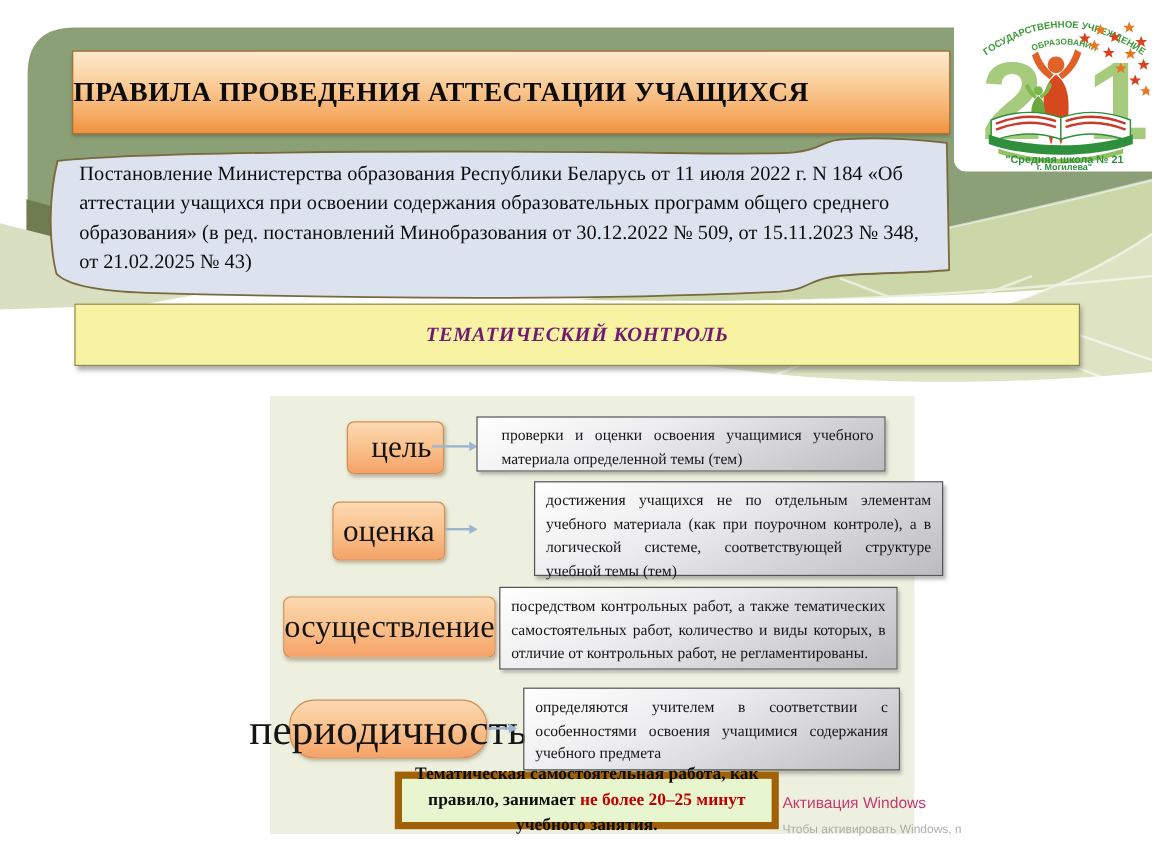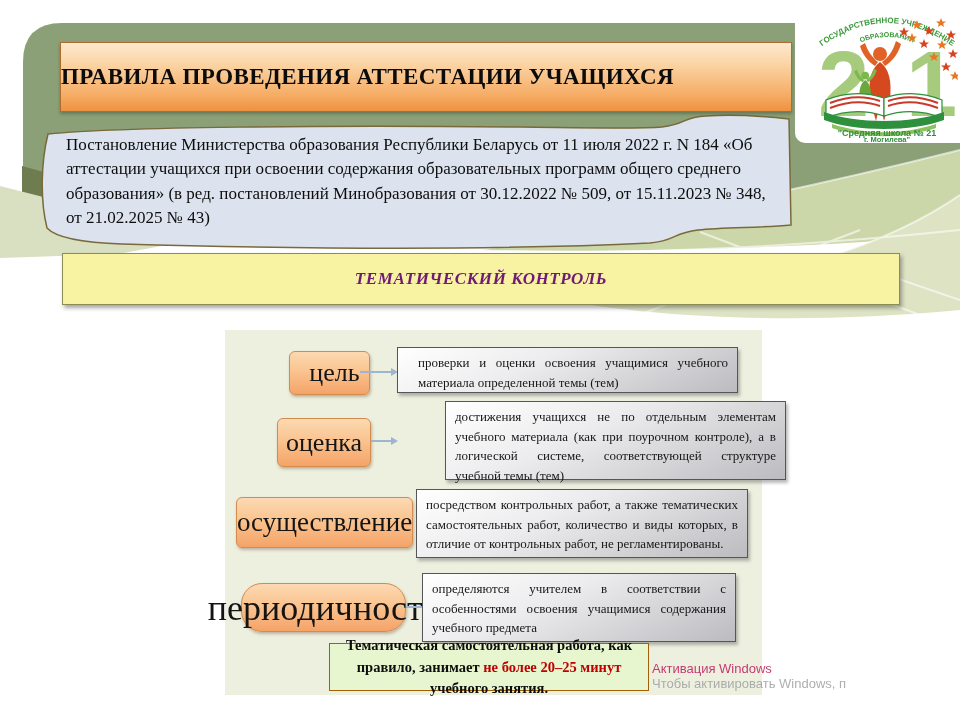--- a/index.html
+++ b/index.html
@@ -48,46 +48,46 @@
   .gbox {
     position:absolute; box-sizing:border-box;
     background:linear-gradient(155deg,#ffffff 0%,#ececee 40%,#bcbcc0 100%);
     border:1px solid #55555a; box-shadow:2px 3px 3px rgba(80,80,80,.4);
     font-size:13px; line-height:1.5; color:#161616; text-align:justify;
     padding:5px 9px;
   }
   .g-1 { left:172px; top:17px;  width:341px; height:46px;padding-left:20px; }
   .g-2 { left:172px; top:71px;  width:341px; height:79px;margin-left:48px; }
   .g-3 { left:191px; top:159px; width:332px; height:69px; }
-  .g-4 { left:197px; top:243px; width:314px; height:69px; }
+  .g-4 { left:211px; top:243px; width:314px; height:69px; }
 
   .arrow { position:absolute; height:2px; background:#9db5d1; }
   .arrow::after {
     content:''; position:absolute; right:-6px; top:-3px;
     border-left:7px solid #9db5d1; border-top:4px solid transparent; border-bottom:4px solid transparent;
   }
   .a-1 { left:135px; top:41px;  width:32px; }
   .a-2 { left:146px; top:110px; width:21px; }
   .a-4 { left:181px; top:276px; width:19px; }
 
   .note {
     position:absolute; left:104px; top:313px; width:320px; height:48px; box-sizing:border-box;
-    background:#e7f6cf; border:1px solid #a16207;
+    background:#e7f6cf; border:6px solid #a16207;
     display:flex; align-items:center; justify-content:center;
     text-align:center; font-weight:bold; font-size:14.5px; line-height:1.45; color:#0d0d0d;
     padding:2px 6px;
   }
   .note .red { color:#c00000; }
 
   .watermark {
     position:absolute; left:652px; top:661px; z-index:4; opacity:.85;
     font-family:"Liberation Sans", sans-serif; text-align:left; white-space:nowrap;
   }
   .watermark .wm1 { font-size:13px; color:#be185d; }
-  .watermark .wm2 { font-size:13px;  color:#9fa1a4; margin-top:0; }
+  .watermark .wm2 { font-size:10px;  color:#9fa1a4; margin-top:10px; }
 
   .logo-panel {
     position:absolute; left:795px; top:0; width:165px; height:143px; z-index:5;
     background:#ffffff; border-radius:0 0 0 10px;
   }
   .logo-panel svg { position:absolute; right:2px; top:0; }
 </style>
 </head>
 <body>
 

